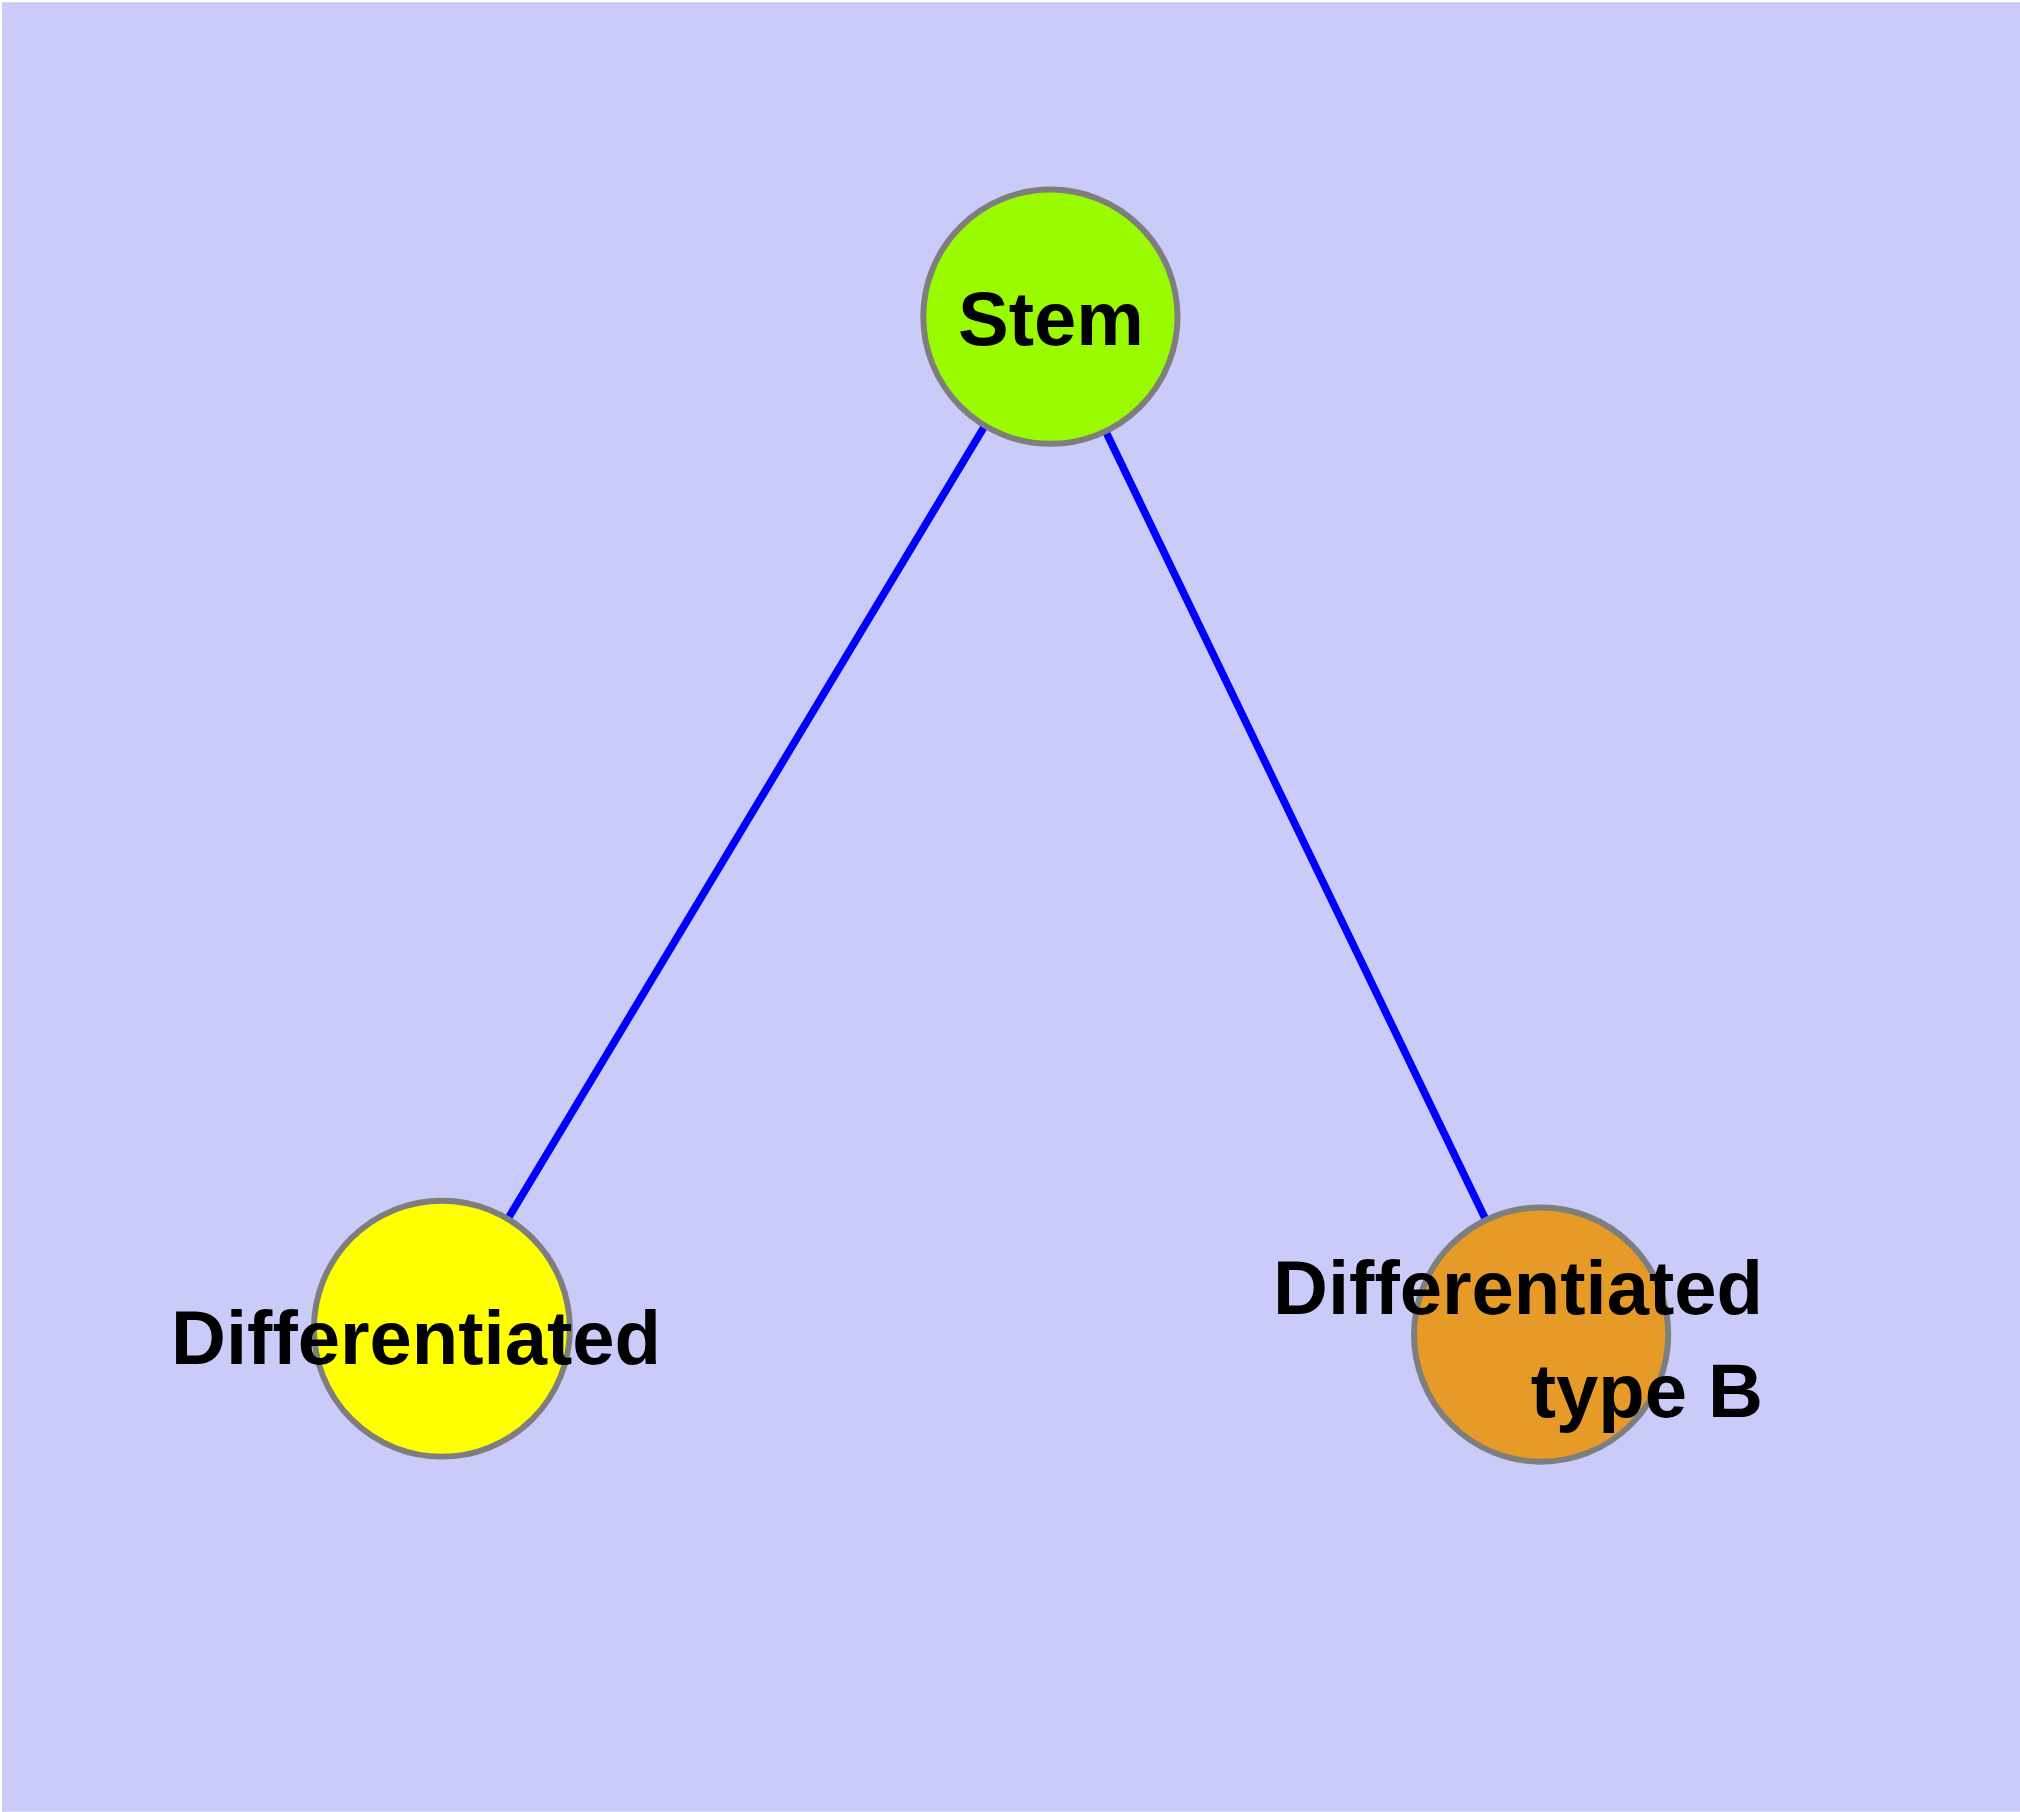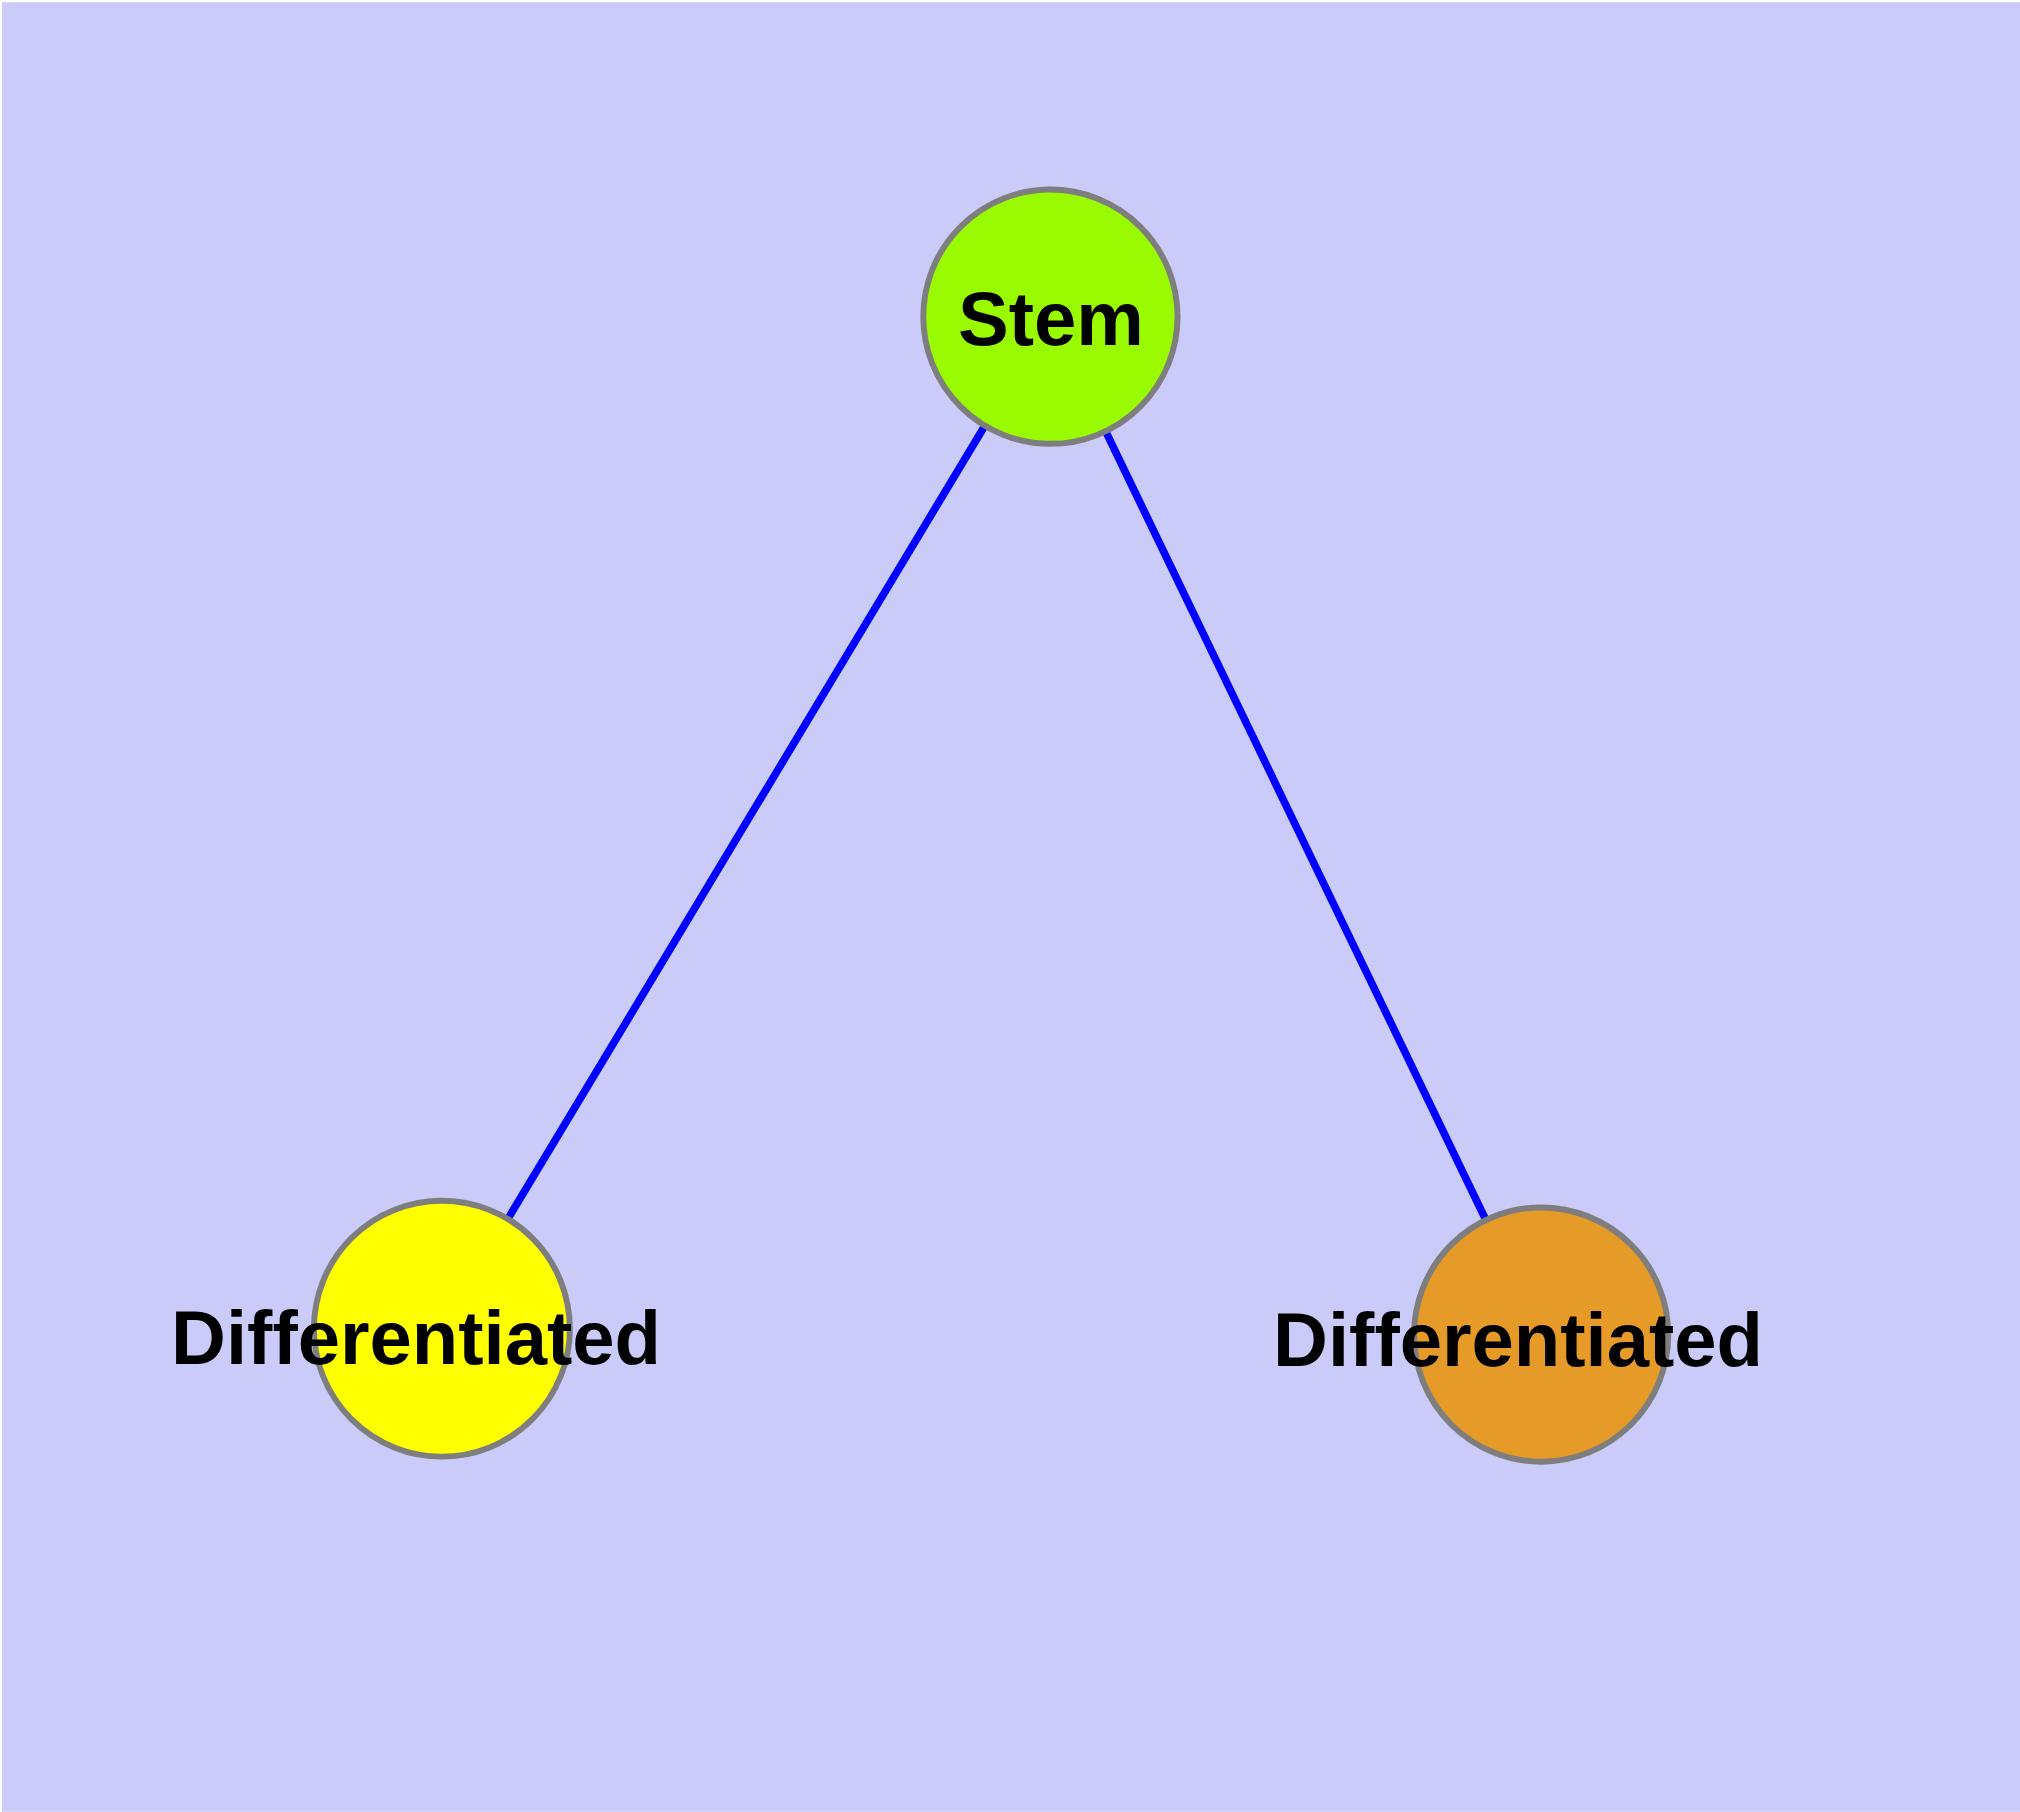--- a/index.html
+++ b/index.html
@@ -69,16 +69,17 @@
   <div class="node-label label-stem">
     <span>Stem</span>
   </div>
 
   <div class="node-label label-type-a">
     <span>Differentiated</span>
   </div>
 
   <div class="node-label label-type-b">
     <span>Differentiated</span>
+    <span>type B</span>
   </div>
 
 </div>
 
 
 </body></html>

